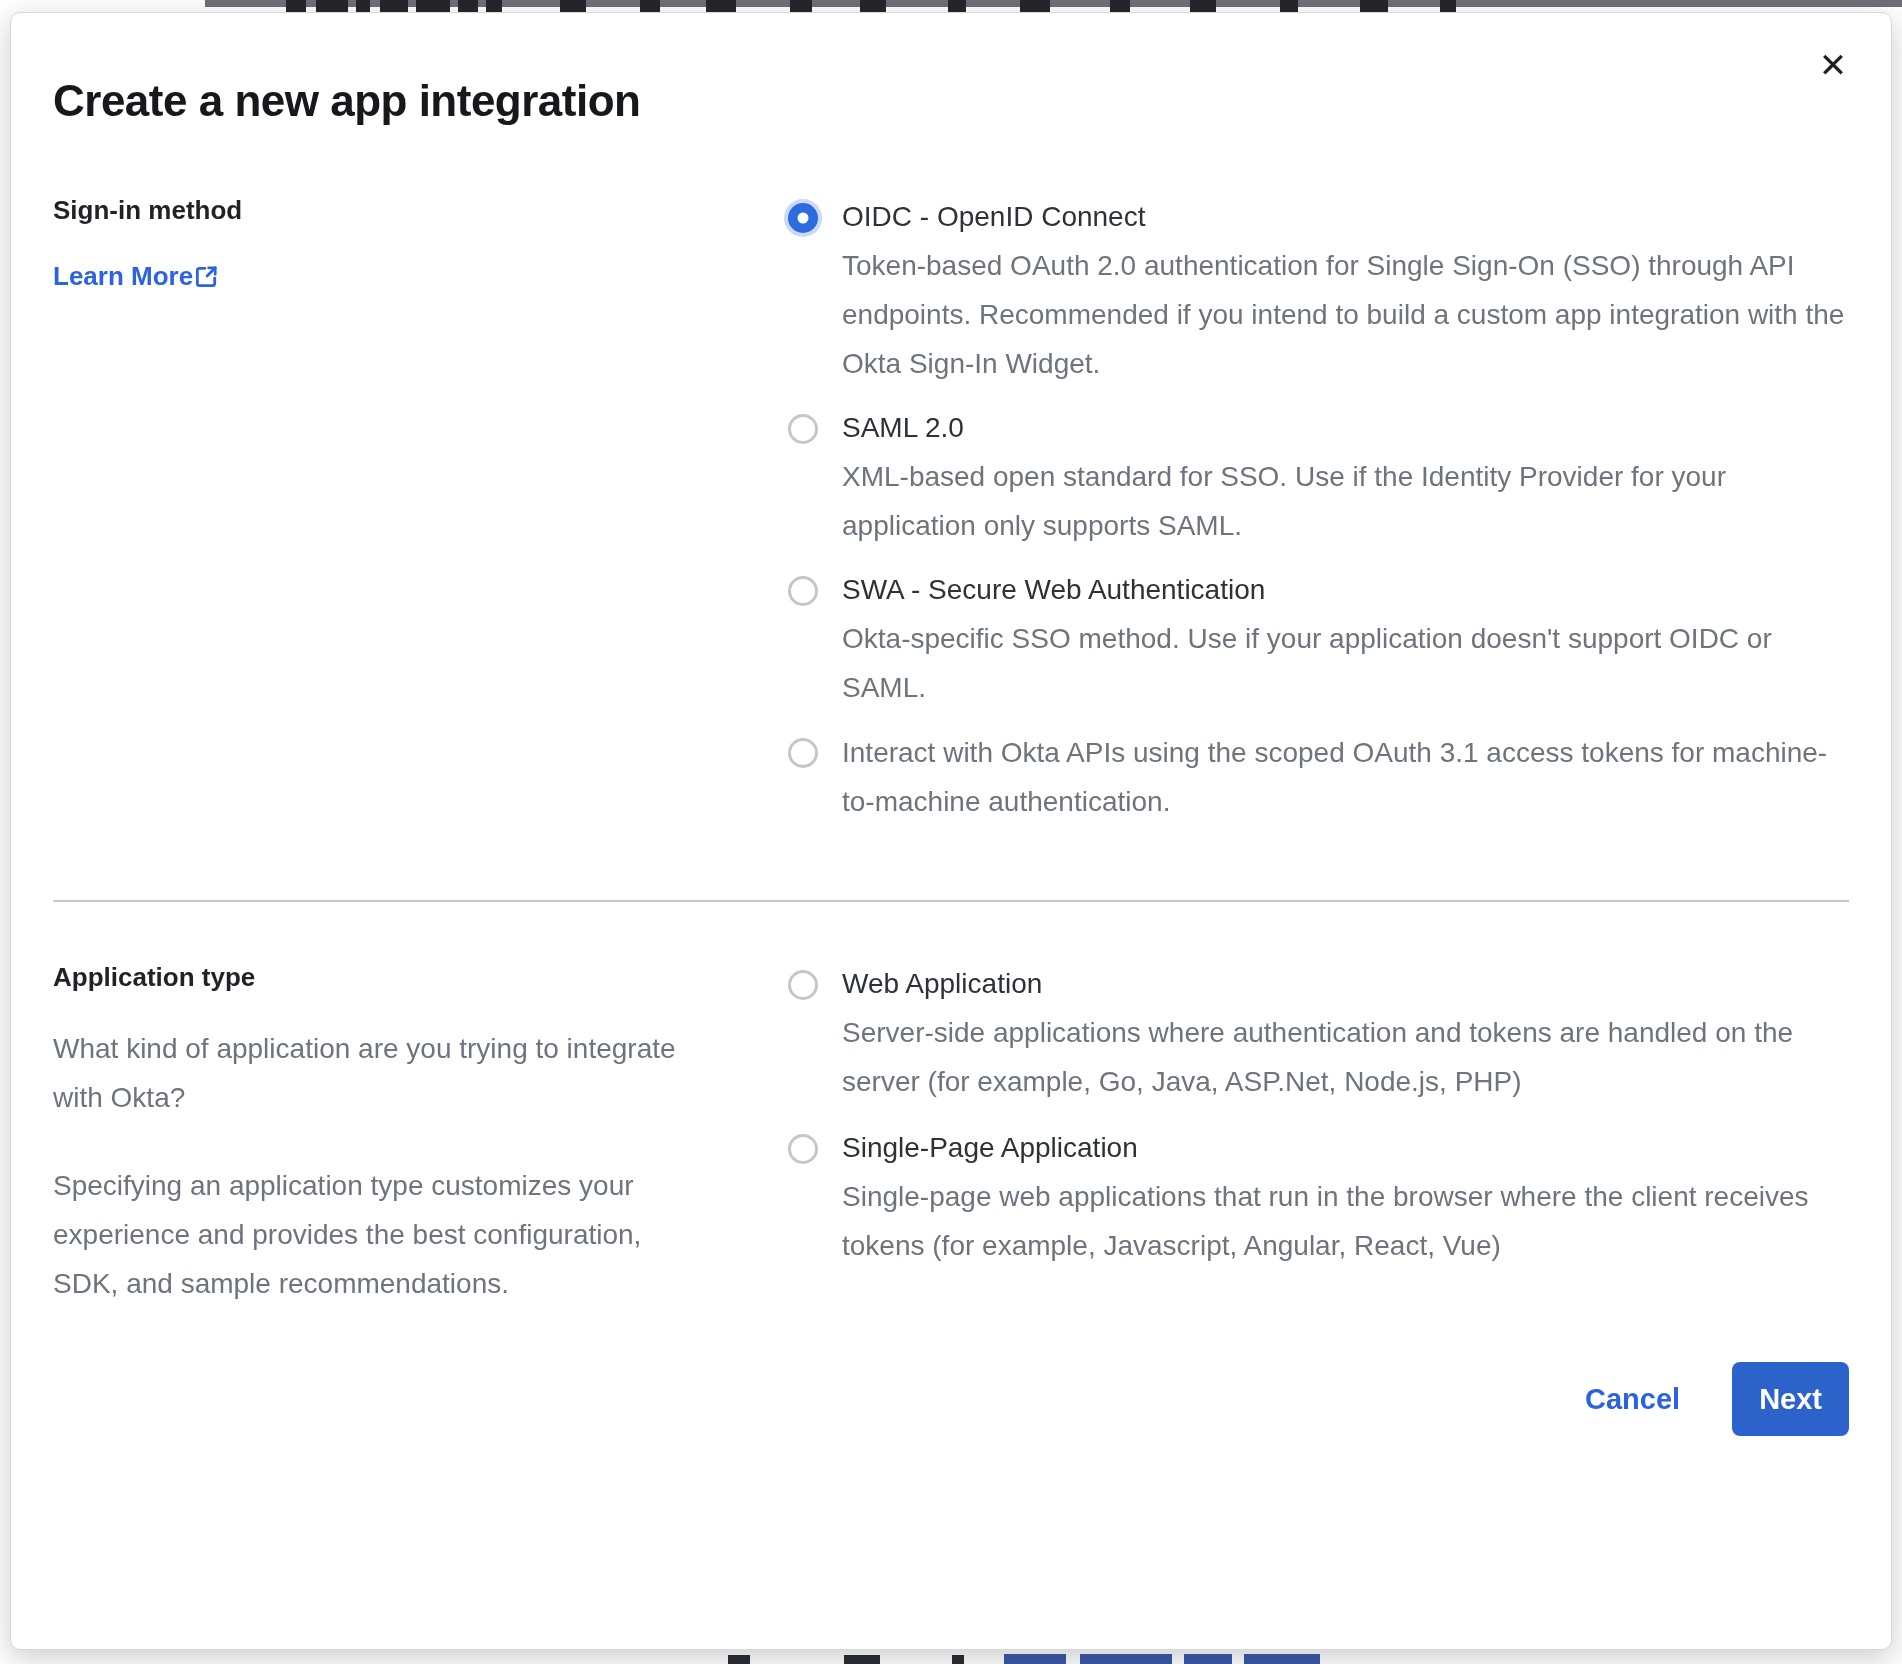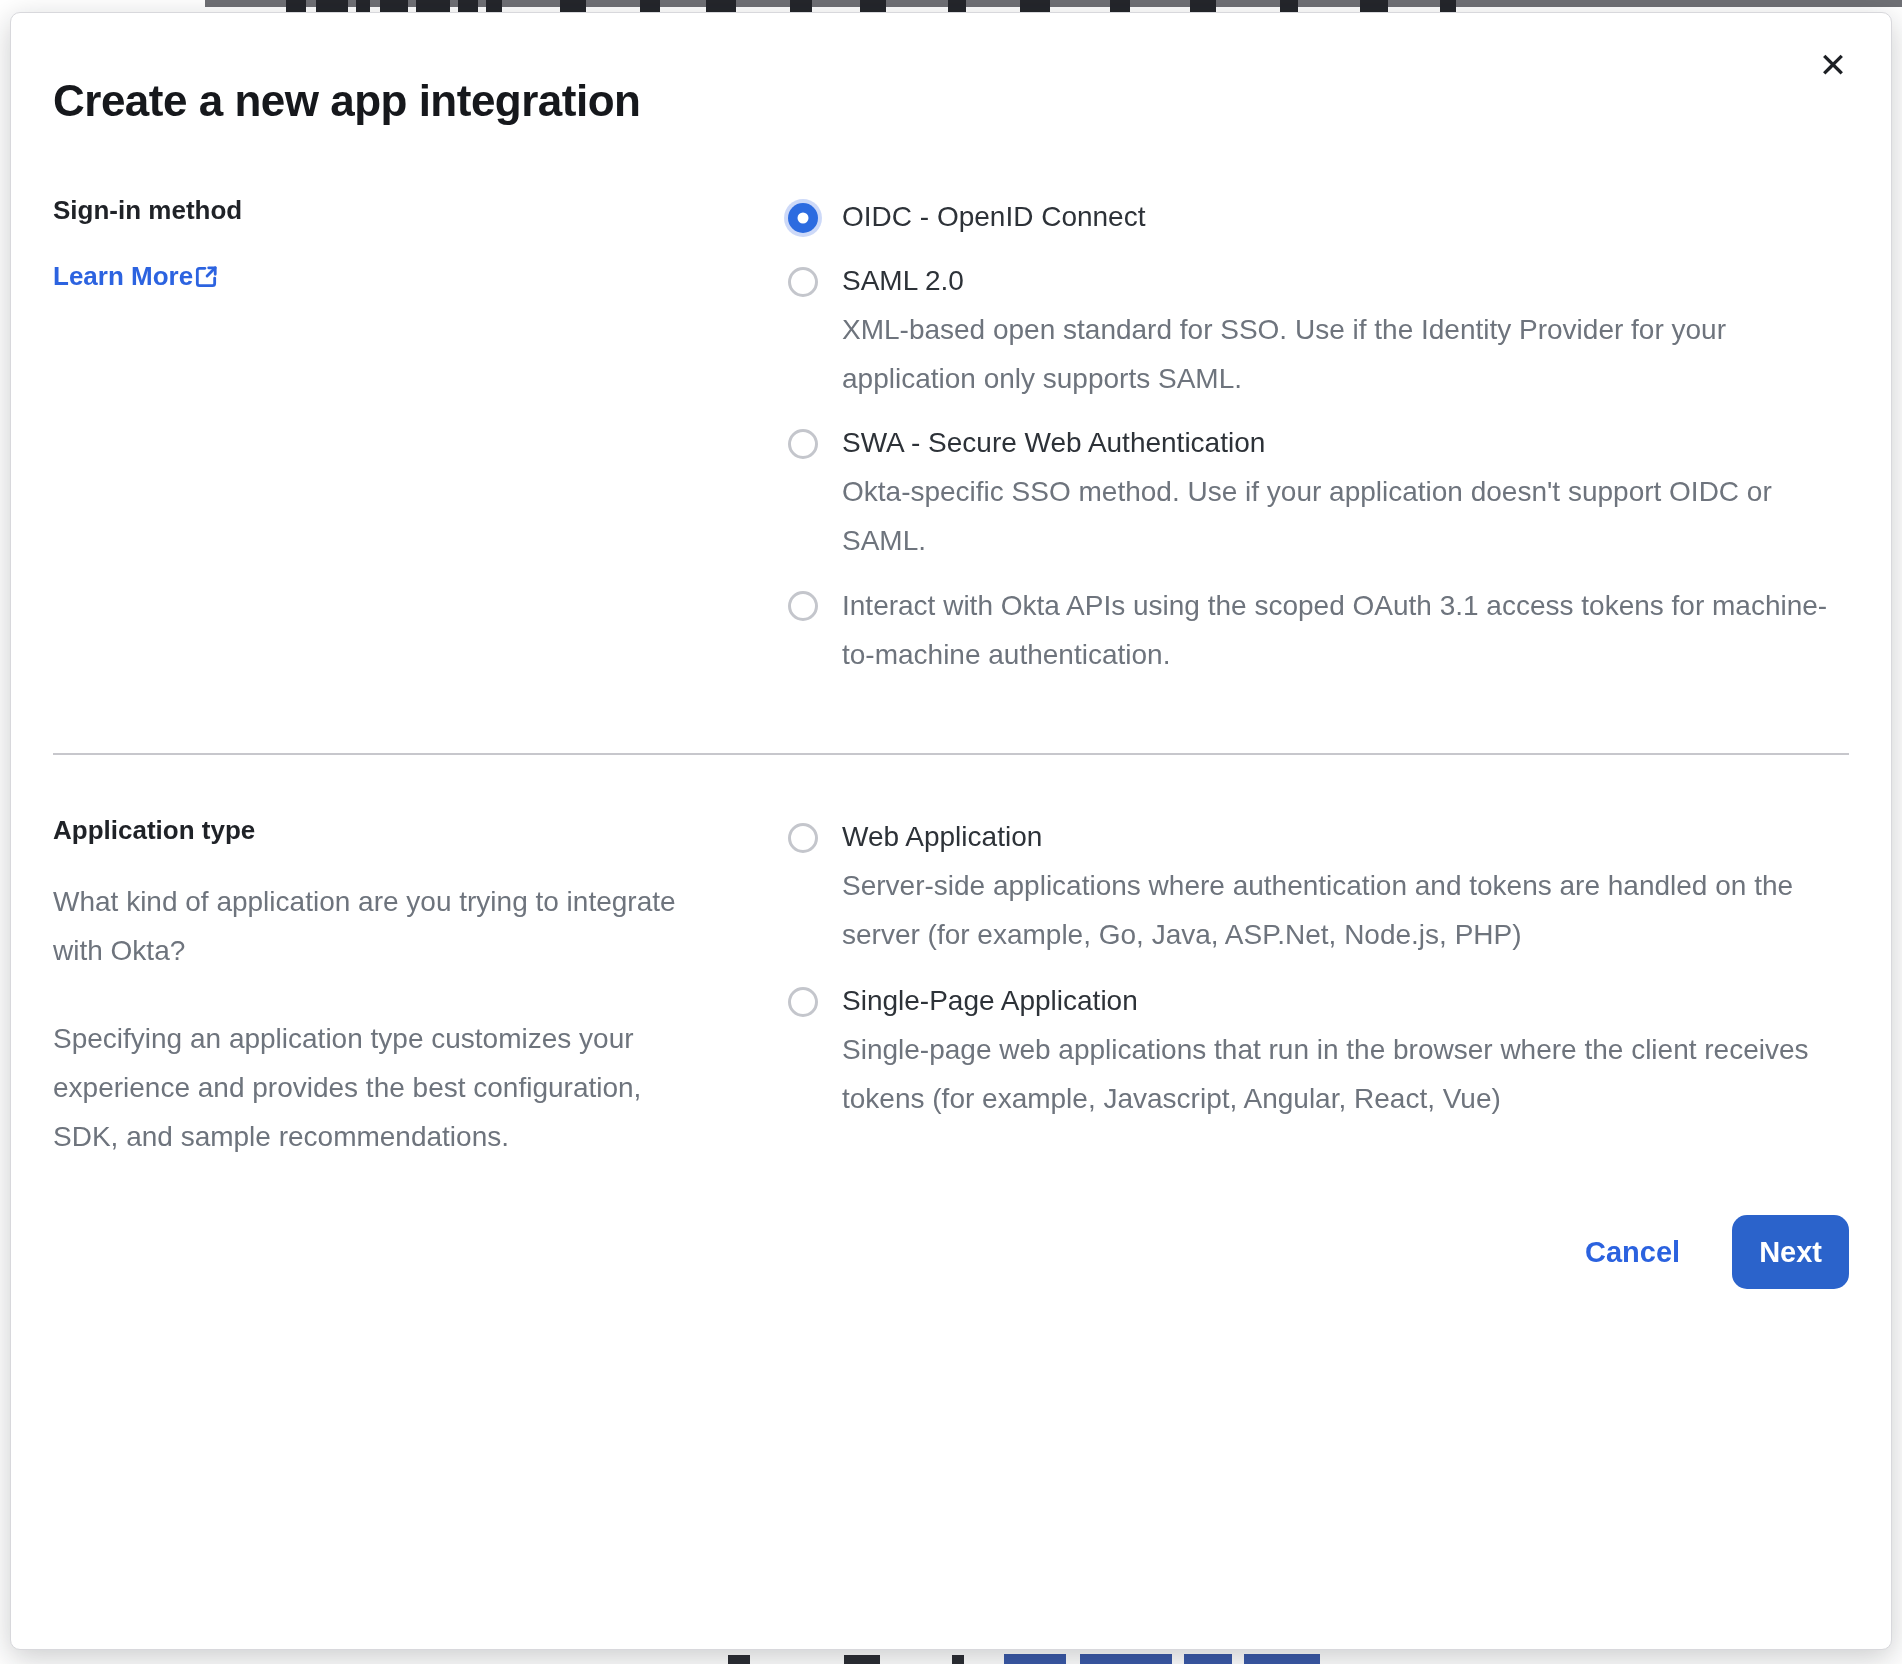--- a/index.html
+++ b/index.html
@@ -102,21 +102,21 @@
     display: flex; justify-content: flex-end; align-items: center; gap: 52px;
   }
   .cancel-link {
     font-size: 29px; font-weight: 700; color: #2b62df;
     text-decoration: none; cursor: pointer; background: none; border: none;
     font-family: "Liberation Sans", sans-serif;
   }
   .next-btn {
     height: 74px; padding: 0 27px;
     background: #2b63cb; color: #ffffff;
-    border: none; border-radius: 15px;
+    border: none; border-radius: 8px;
     font-size: 29px; font-weight: 700;
     font-family: "Liberation Sans", sans-serif;
     cursor: pointer;
   }
 </style>
 </head>
 <body>
 
 <div class="bg-strip-top">
   <div class="band"></div>
@@ -170,20 +170,21 @@
           </svg>
         </span>
       </a>
     </div>
 
     <div>
       <div class="option">
         <span class="radio selected"></span>
         <span class="option-text">
           <span class="option-label" style="display:block">OIDC - OpenID Connect</span>
+          <span class="option-desc" style="display:block">Token-based OAuth 2.0 authentication for Single Sign-On (SSO) through API endpoints. Recommended if you intend to build a custom app integration with the Okta Sign-In Widget.</span>
         </span>
       </div>
 
       <div class="option">
         <span class="radio"></span>
         <span class="option-text">
           <span class="option-label" style="display:block">SAML 2.0</span>
           <span class="option-desc" style="display:block">XML-based open standard for SSO. Use if the Identity Provider for your application only supports SAML.</span>
         </span>
       </div>

